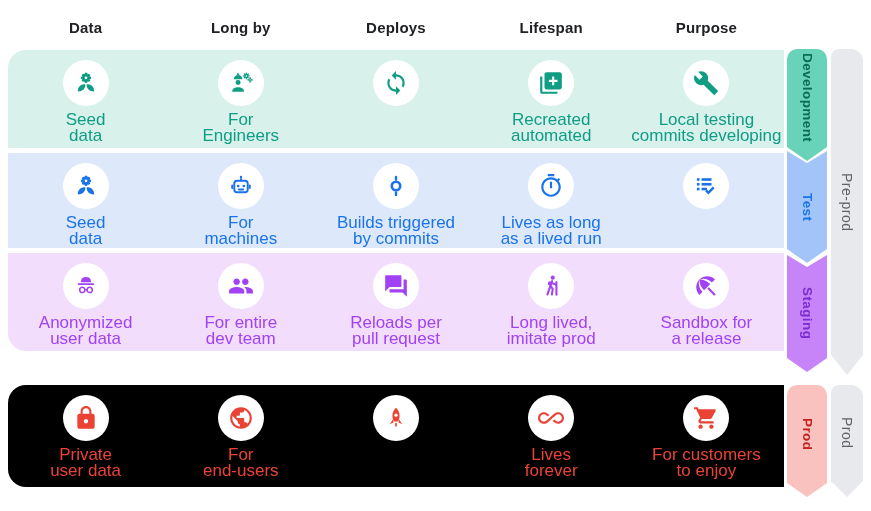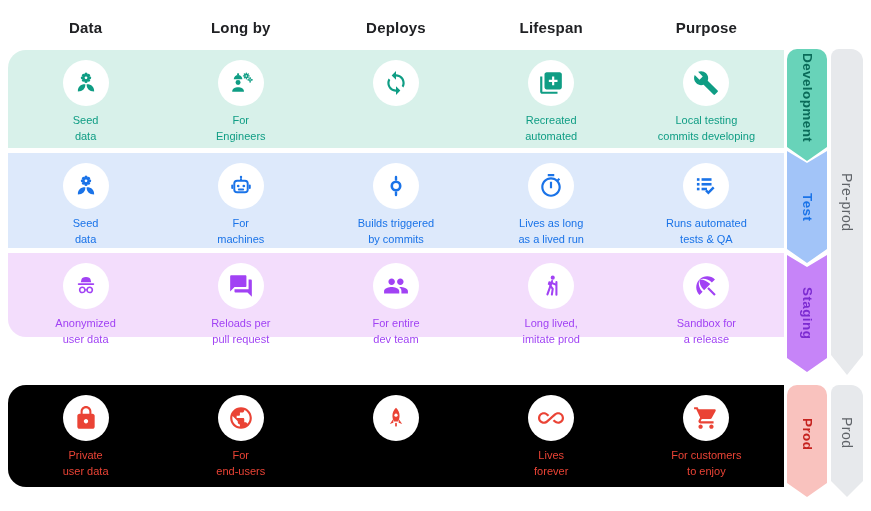--- a/index.html
+++ b/index.html
@@ -5,27 +5,27 @@
   html,body{margin:0;padding:0;background:#fff;}
   body{font-family:"Liberation Sans",sans-serif;-webkit-font-smoothing:antialiased;}
   .canvas{position:relative;width:871px;height:511px;background:#fff;overflow:hidden;}
 
   .header-grid{position:absolute;left:8px;top:19px;width:776px;display:grid;grid-template-columns:repeat(5,1fr);}
   .header-cell{text-align:center;font-size:15px;font-weight:700;color:#202124;letter-spacing:.2px;}
 
   .env-row{position:absolute;left:8px;width:776px;display:grid;grid-template-columns:repeat(5,1fr);}
   .row-development{top:50px;height:98px;border-top-left-radius:18px;}
   .row-test{top:153px;height:95px;}
-  .row-staging{top:253px;height:84px;border-bottom-left-radius:18px;}
+  .row-staging{top:253px;height:98px;border-bottom-left-radius:18px;}
   .row-prod{top:385px;height:102px;border-radius:18px 0 0 18px;}
 
   .cell{display:flex;flex-direction:column;align-items:center;padding-top:10px;}
   .icon-circle{width:46px;height:46px;border-radius:50%;background:#fff;display:flex;align-items:center;justify-content:center;margin-bottom:6px;flex:none;}
   .icon-circle svg{width:26px;height:26px;display:block;}
-  .cell-label{font-size:11px;font-weight:500;line-height:16px;text-align:center;}
+  .cell-label{font-size:17px;font-weight:500;line-height:16px;text-align:center;}
 
   .ribbon{position:absolute;display:flex;align-items:center;justify-content:center;}
   .ribbon-label{writing-mode:vertical-rl;font-size:13.5px;font-weight:600;letter-spacing:.4px;white-space:nowrap;}
   .ribbon.outer .ribbon-label{font-weight:500;font-size:14px;letter-spacing:.5px;}
 
   .inner{left:787px;width:40px;}
   .outer{left:831px;width:32px;}
 
   .rib-dev{top:49px;height:112px;border-radius:10px 10px 0 0;
     clip-path:polygon(0 0,100% 0,100% calc(100% - 14px),50% 100%,0 calc(100% - 14px));
@@ -215,60 +215,56 @@
             <svg viewBox="0 0 24 24" fill="currentColor">
               <rect x="3.6" y="4.8" width="2.4" height="2.4"></rect>
               <rect x="3.6" y="9.2" width="2.4" height="2.4"></rect>
               <rect x="3.6" y="13.6" width="2.4" height="2.4"></rect>
               <rect x="7.9" y="4.8" width="9.2" height="2.4"></rect>
               <rect x="7.9" y="9.2" width="9.2" height="2.4"></rect>
               <rect x="7.9" y="13.6" width="5" height="2.4"></rect>
               <path d="M14.2 19.8l-3-3 1.6-1.6 1.4 1.4 4.1-4.1 1.6 1.6z"></path>
             </svg>
           </div>
-          <div class="cell-label">
-            <div>Runs automated</div>
-            <div>tests &amp; QA</div>
-          </div>
         </div>
       </div>
       <div class="env-row row-staging" style="background: rgb(243, 221, 252); color: rgb(161, 66, 244);">
         <div class="cell">
           <div class="icon-circle">
             <svg viewBox="0 0 24 24" fill="currentColor">
               <path d="M12 3.6c-2.6 0-3.9.8-4.2 2.4l-.6 2.6h9.6l-.6-2.6c-.3-1.6-1.6-2.4-4.2-2.4z"></path>
               <rect x="4.4" y="9.4" width="15.2" height="1.7" rx="0.85"></rect>
               <path d="M8.6 12.4c-1.8 0-3.2 1.4-3.2 3.2s1.4 3.2 3.2 3.2c1.6 0 2.9-1.1 3.1-2.6h.6c.3 1.5 1.6 2.6 3.1 2.6 1.8 0 3.2-1.4 3.2-3.2s-1.4-3.2-3.2-3.2c-1.6 0-2.9 1.1-3.1 2.6h-.6c-.3-1.5-1.6-2.6-3.1-2.6zm0 1.5a1.7 1.7 0 1 1 0 3.4 1.7 1.7 0 0 1 0-3.4zm6.8 0a1.7 1.7 0 1 1 0 3.4 1.7 1.7 0 0 1 0-3.4z"></path>
             </svg>
           </div>
           <div class="cell-label">
             <div>Anonymized</div>
             <div>user data</div>
           </div>
         </div>
         <div class="cell">
           <div class="icon-circle">
             <svg viewBox="0 0 24 24" fill="currentColor">
+              <path d="M16 11c1.66 0 2.99-1.34 2.99-3S17.66 5 16 5c-1.66 0-3 1.34-3 3s1.34 3 3 3zm-8 0c1.66 0 2.99-1.34 2.99-3S9.66 5 8 5C6.34 5 5 6.34 5 8s1.34 3 3 3zm0 2c-2.33 0-7 1.17-7 3.5V19h14v-2.5c0-2.33-4.67-3.5-7-3.5zm8 0c-.29 0-.62.02-.97.05 1.16.84 1.97 1.97 1.97 3.45V19h6v-2.5c0-2.33-4.67-3.5-7-3.5z"></path>
+            </svg>
+          </div>
+          <div class="cell-label">
+            <div>For entire</div>
+            <div>dev team</div>
+          </div>
+        </div>
+        <div class="cell">
+          <div class="icon-circle">
+            <svg viewBox="0 0 24 24" fill="currentColor">
               <path d="M21 6h-2v9H6v2c0 .55.45 1 1 1h11l4 4V7c0-.55-.45-1-1-1zM17 12V3c0-.55-.45-1-1-1H3c-.55 0-1 .45-1 1v14l4-4h10c.55 0 1-.45 1-1z"></path>
             </svg>
           </div>
           <div class="cell-label">
             <div>Reloads per</div>
             <div>pull request</div>
-          </div>
-        </div>
-        <div class="cell">
-          <div class="icon-circle">
-            <svg viewBox="0 0 24 24" fill="currentColor">
-              <path d="M16 11c1.66 0 2.99-1.34 2.99-3S17.66 5 16 5c-1.66 0-3 1.34-3 3s1.34 3 3 3zm-8 0c1.66 0 2.99-1.34 2.99-3S9.66 5 8 5C6.34 5 5 6.34 5 8s1.34 3 3 3zm0 2c-2.33 0-7 1.17-7 3.5V19h14v-2.5c0-2.33-4.67-3.5-7-3.5zm8 0c-.29 0-.62.02-.97.05 1.16.84 1.97 1.97 1.97 3.45V19h6v-2.5c0-2.33-4.67-3.5-7-3.5z"></path>
-            </svg>
-          </div>
-          <div class="cell-label">
-            <div>For entire</div>
-            <div>dev team</div>
           </div>
         </div>
         <div class="cell">
           <div class="icon-circle">
             <svg viewBox="0 0 24 24" fill="none" stroke="currentColor" stroke-width="1.9" stroke-linecap="round" stroke-linejoin="round">
               <circle cx="13.6" cy="4.3" r="1.9" fill="currentColor" stroke="none"></circle>
               <path d="M13 7.4l-1.5 4.5 2.1 2.7-.8 5.3"></path>
               <path d="M11.5 11.9l-2.8 7.9"></path>
               <path d="M12.7 9.2l3.8 1.5"></path>
               <line x1="17" y1="8.4" x2="17" y2="20.1"></line>

